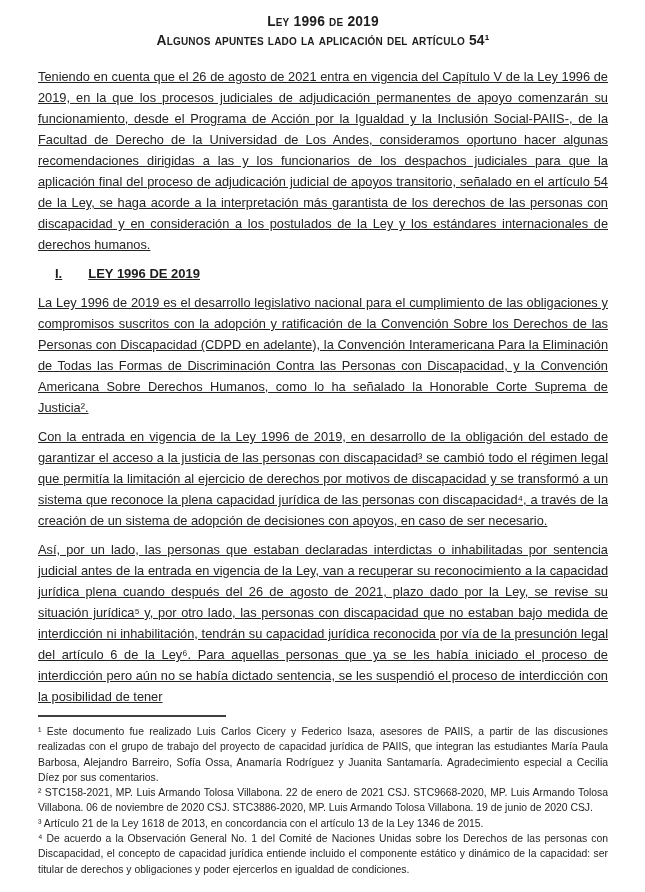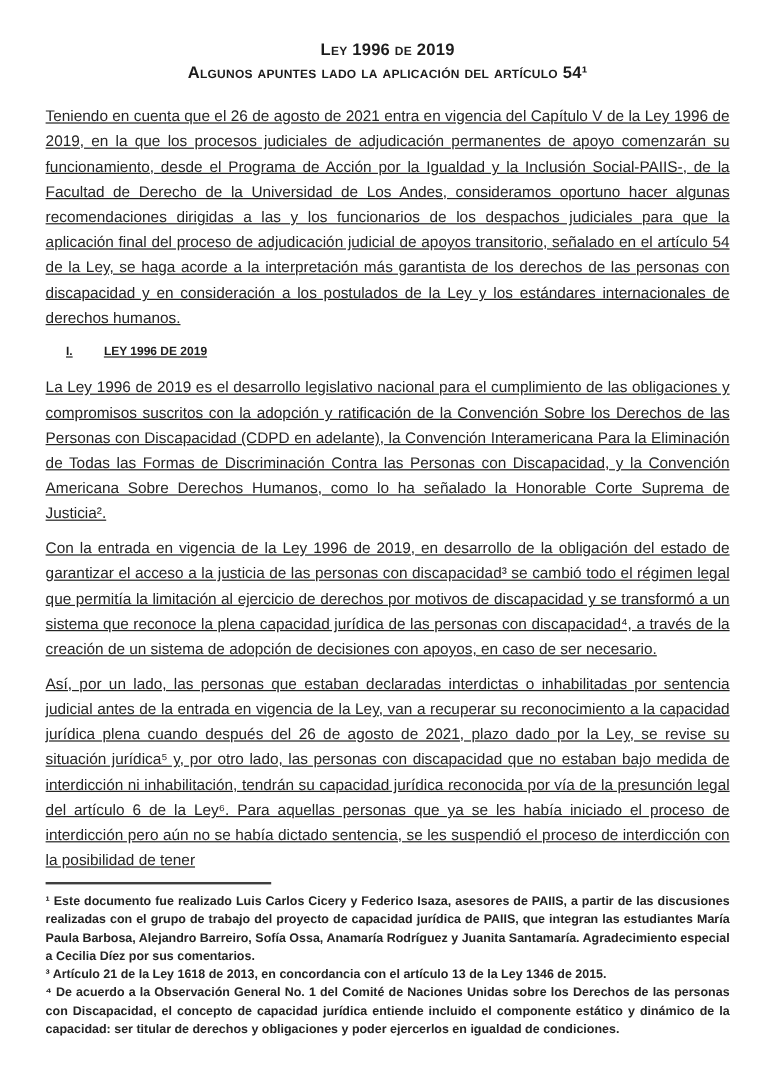--- a/index.html
+++ b/index.html
@@ -11,21 +11,20 @@
   .page {
     position: relative;
     width: 645px;
     height: 892px;
     background: #ffffff;
     overflow: hidden;
     color: #242424;
   }
   .content {
     padding: 12px 37px 0 38px; 
-    margin-top: 20px;
   }
   
   .doc-header {
     text-align: center;
   }
   .doc-title, .doc-subtitle {
     font-size: 13.8px;
     font-weight: bold;
     font-variant: small-caps;
     letter-spacing: 0.2px;
@@ -35,30 +34,30 @@
   
   .doc-body { padding-top: 16px; text-decoration: underline; }
   .para {
     font-size: 12.8px;
     line-height: 21px;
     text-align: justify;
     margin-bottom: 8px;
     color: #242424;
   }
   .section-heading {
-    font-size: 10px;
+    font-size: 13px;
     font-weight: bold;
     line-height: 21px;
     margin: 6px 0 8px;
     padding-left: 17px;
     color: #1d1d1d;
   }
   .section-heading .sec-label { margin-left: 26px; }
   
-  .doc-footnotes { margin-top: 4px; font-weight: bold; }
+  .doc-footnotes { margin-top: 4px; }
   .fn-separator {
     width: 188px;
     border-top: 2px solid #3f3f3f;
     margin-bottom: 7px;
   }
   .footnote {
     font-size: 10.4px;
     line-height: 15.3px;
     text-align: justify;
     color: #242424;
@@ -83,19 +82,20 @@
       </div>
 
       <p class="para">La Ley 1996 de 2019 es el desarrollo legislativo nacional para el cumplimiento de las obligaciones y compromisos suscritos con la adopción y ratificación de la Convención Sobre los Derechos de las Personas con Discapacidad (CDPD en adelante), la Convención Interamericana Para la Eliminación de Todas las Formas de Discriminación Contra las Personas con Discapacidad, y la Convención Americana Sobre Derechos Humanos, como lo ha señalado la Honorable Corte Suprema de Justicia².</p>
       <p class="para">Con la entrada en vigencia de la Ley 1996 de 2019, en desarrollo de la obligación del estado de garantizar el acceso a la justicia de las personas con discapacidad³ se cambió todo el régimen legal que permitía la limitación al ejercicio de derechos por motivos de discapacidad y se transformó a un sistema que reconoce la plena capacidad jurídica de las personas con discapacidad⁴, a través de la creación de un sistema de adopción de decisiones con apoyos, en caso de ser necesario.</p>
       <p class="para">Así, por un lado, las personas que estaban declaradas interdictas o inhabilitadas por sentencia judicial antes de la entrada en vigencia de la Ley, van a recuperar su reconocimiento a la capacidad jurídica plena cuando después del 26 de agosto de 2021, plazo dado por la Ley, se revise su situación jurídica⁵ y, por otro lado, las personas con discapacidad que no estaban bajo medida de interdicción ni inhabilitación, tendrán su capacidad jurídica reconocida por vía de la presunción legal del artículo 6 de la Ley⁶. Para aquellas personas que ya se les había iniciado el proceso de interdicción pero aún no se había dictado sentencia, se les suspendió el proceso de interdicción con la posibilidad de tener</p>
     </main>
 
     <footer class="doc-footnotes">
       <div class="fn-separator"></div>
       <p class="footnote">¹ Este documento fue realizado Luis Carlos Cicery y Federico Isaza, asesores de PAIIS, a partir de las discusiones realizadas con el grupo de trabajo del proyecto de capacidad jurídica de PAIIS, que integran las estudiantes María Paula Barbosa, Alejandro Barreiro, Sofía Ossa, Anamaría Rodríguez y Juanita Santamaría. Agradecimiento especial a Cecilia Díez por sus comentarios.</p>
+      <p class="footnote">² STC158-2021, MP. Luis Armando Tolosa Villabona. 22 de enero de 2021 CSJ. STC9668-2020, MP. Luis Armando Tolosa Villabona. 06 de noviembre de 2020 CSJ. STC3886-2020, MP. Luis Armando Tolosa Villabona. 19 de junio de 2020 CSJ.</p>
       <p class="footnote">³ Artículo 21 de la Ley 1618 de 2013, en concordancia con el artículo 13 de la Ley 1346 de 2015.</p>
       <p class="footnote">⁴ De acuerdo a la Observación General No. 1 del Comité de Naciones Unidas sobre los Derechos de las personas con Discapacidad, el concepto de capacidad jurídica entiende incluido el componente estático y dinámico de la capacidad: ser titular de derechos y obligaciones y poder ejercerlos en igualdad de condiciones.</p>
 
     </footer>
 
   </div>
 </div>
 
 </body></html>

